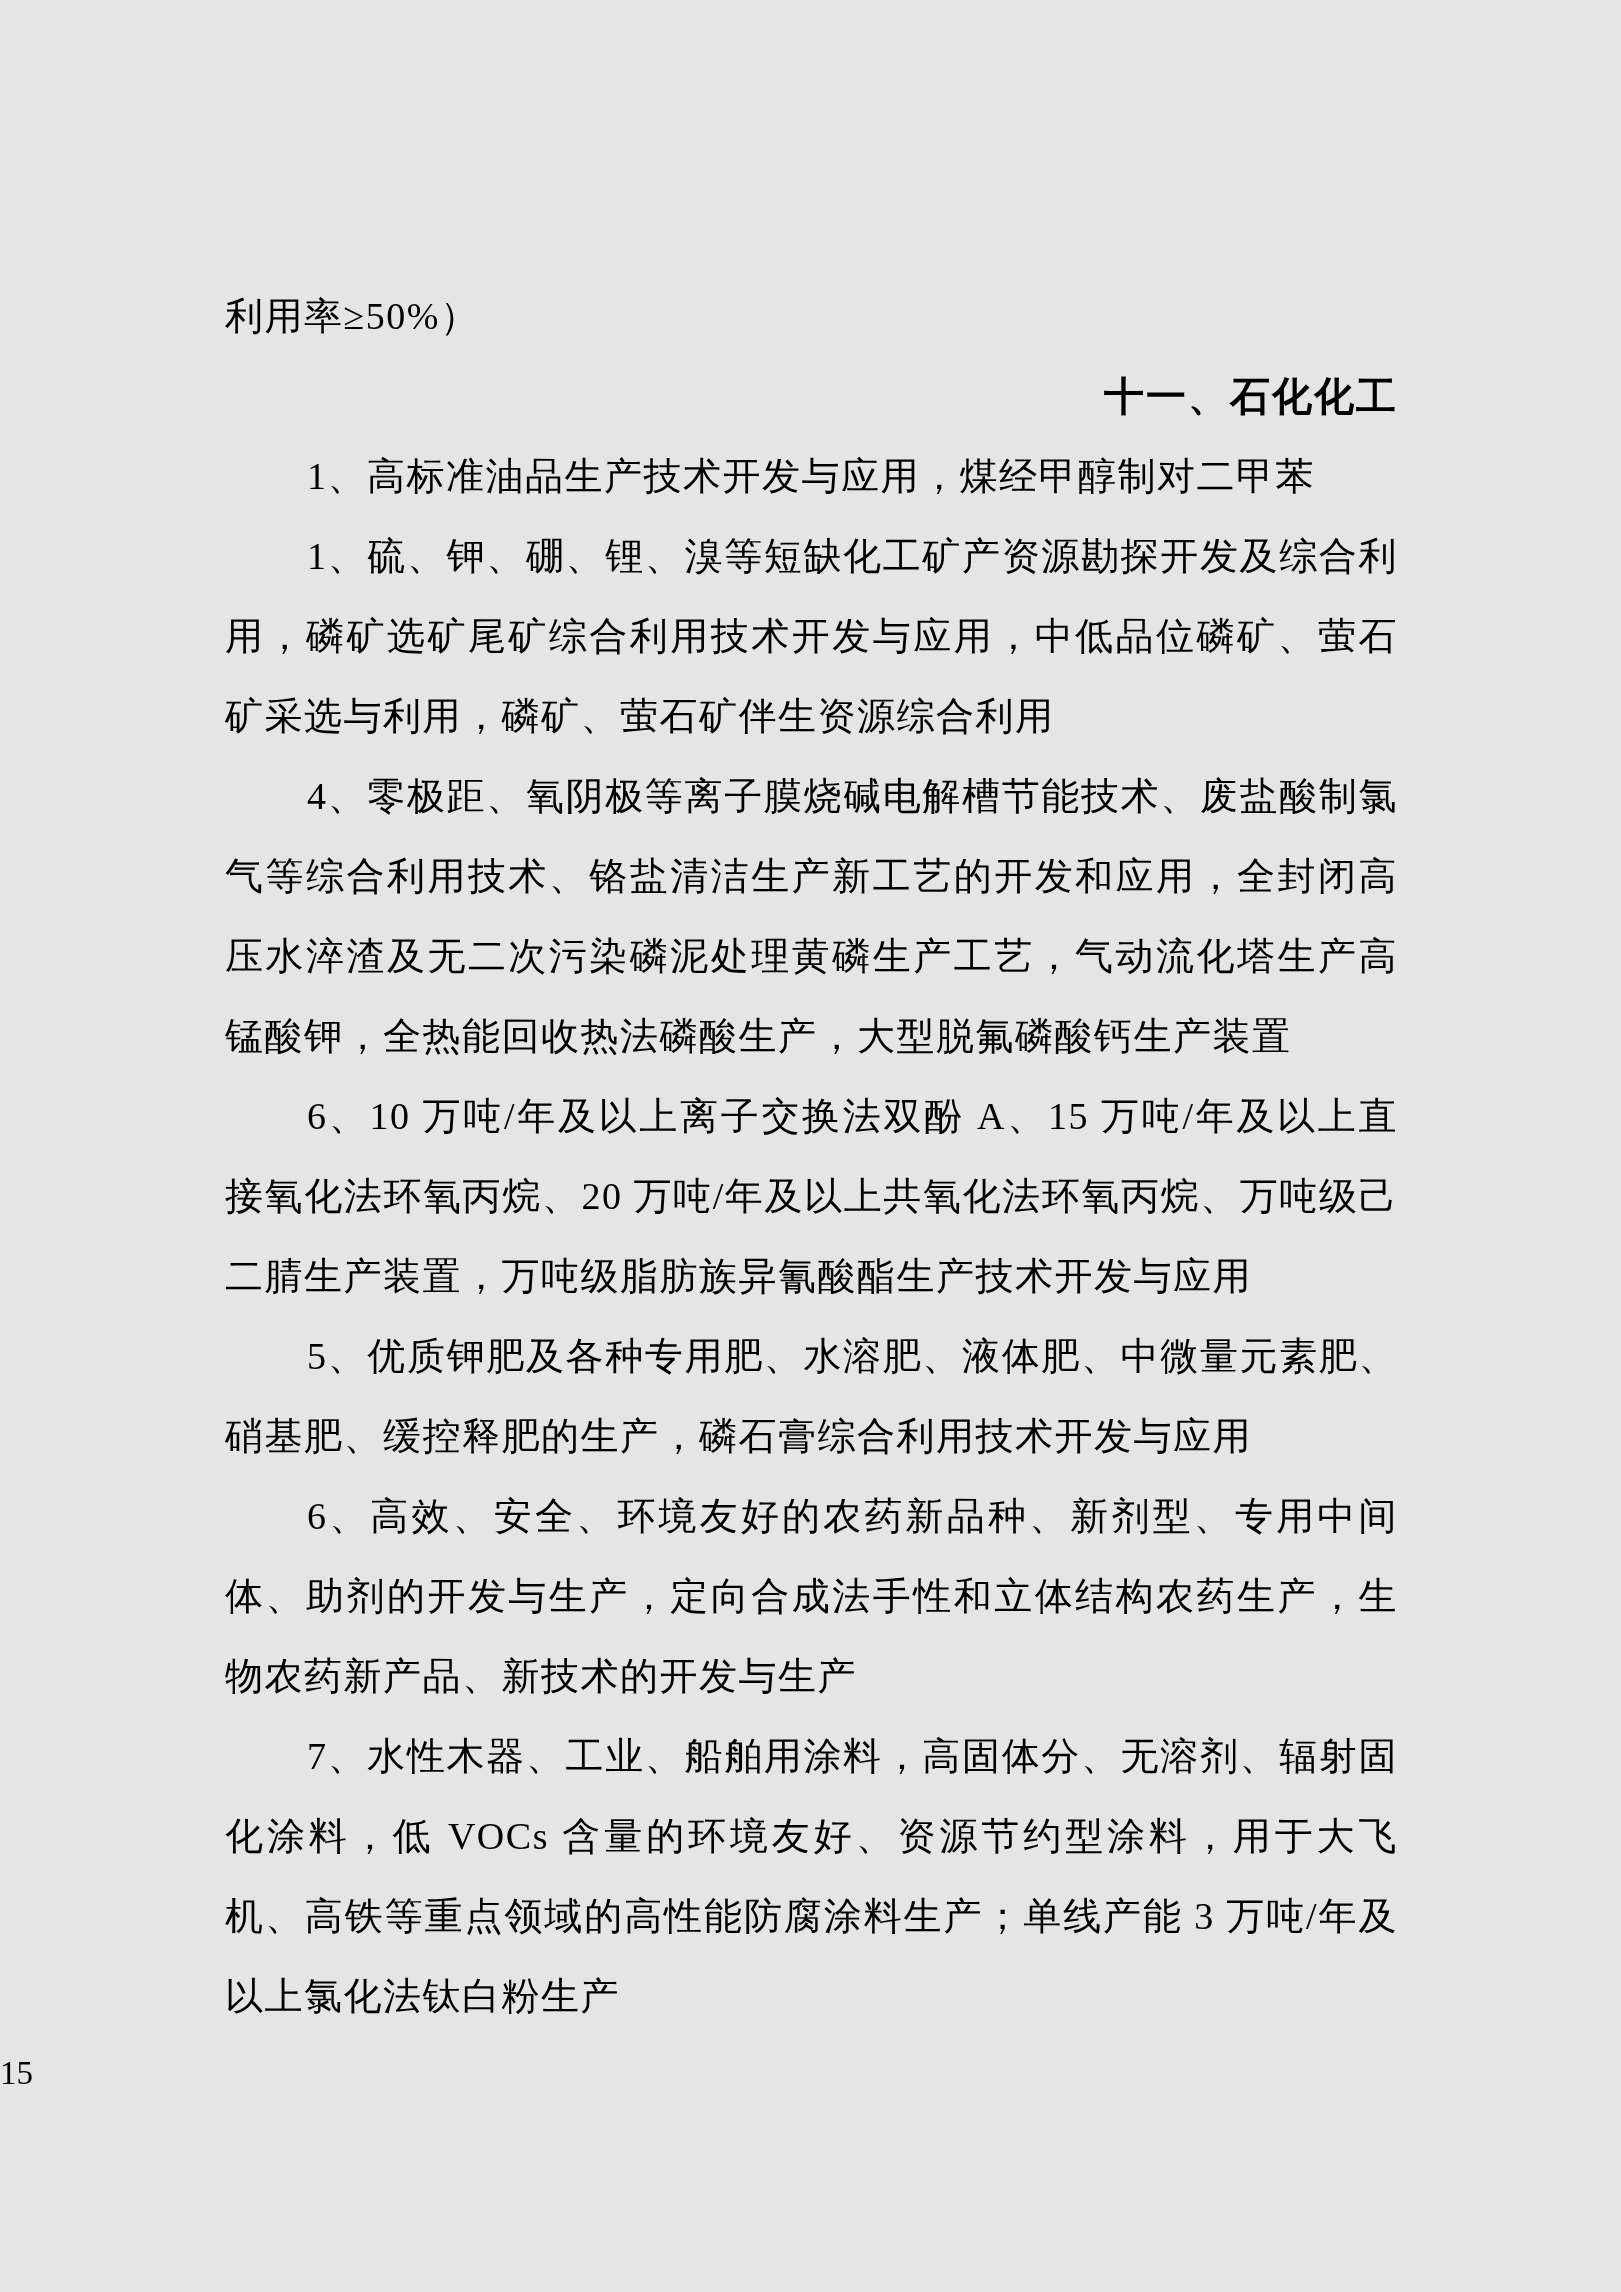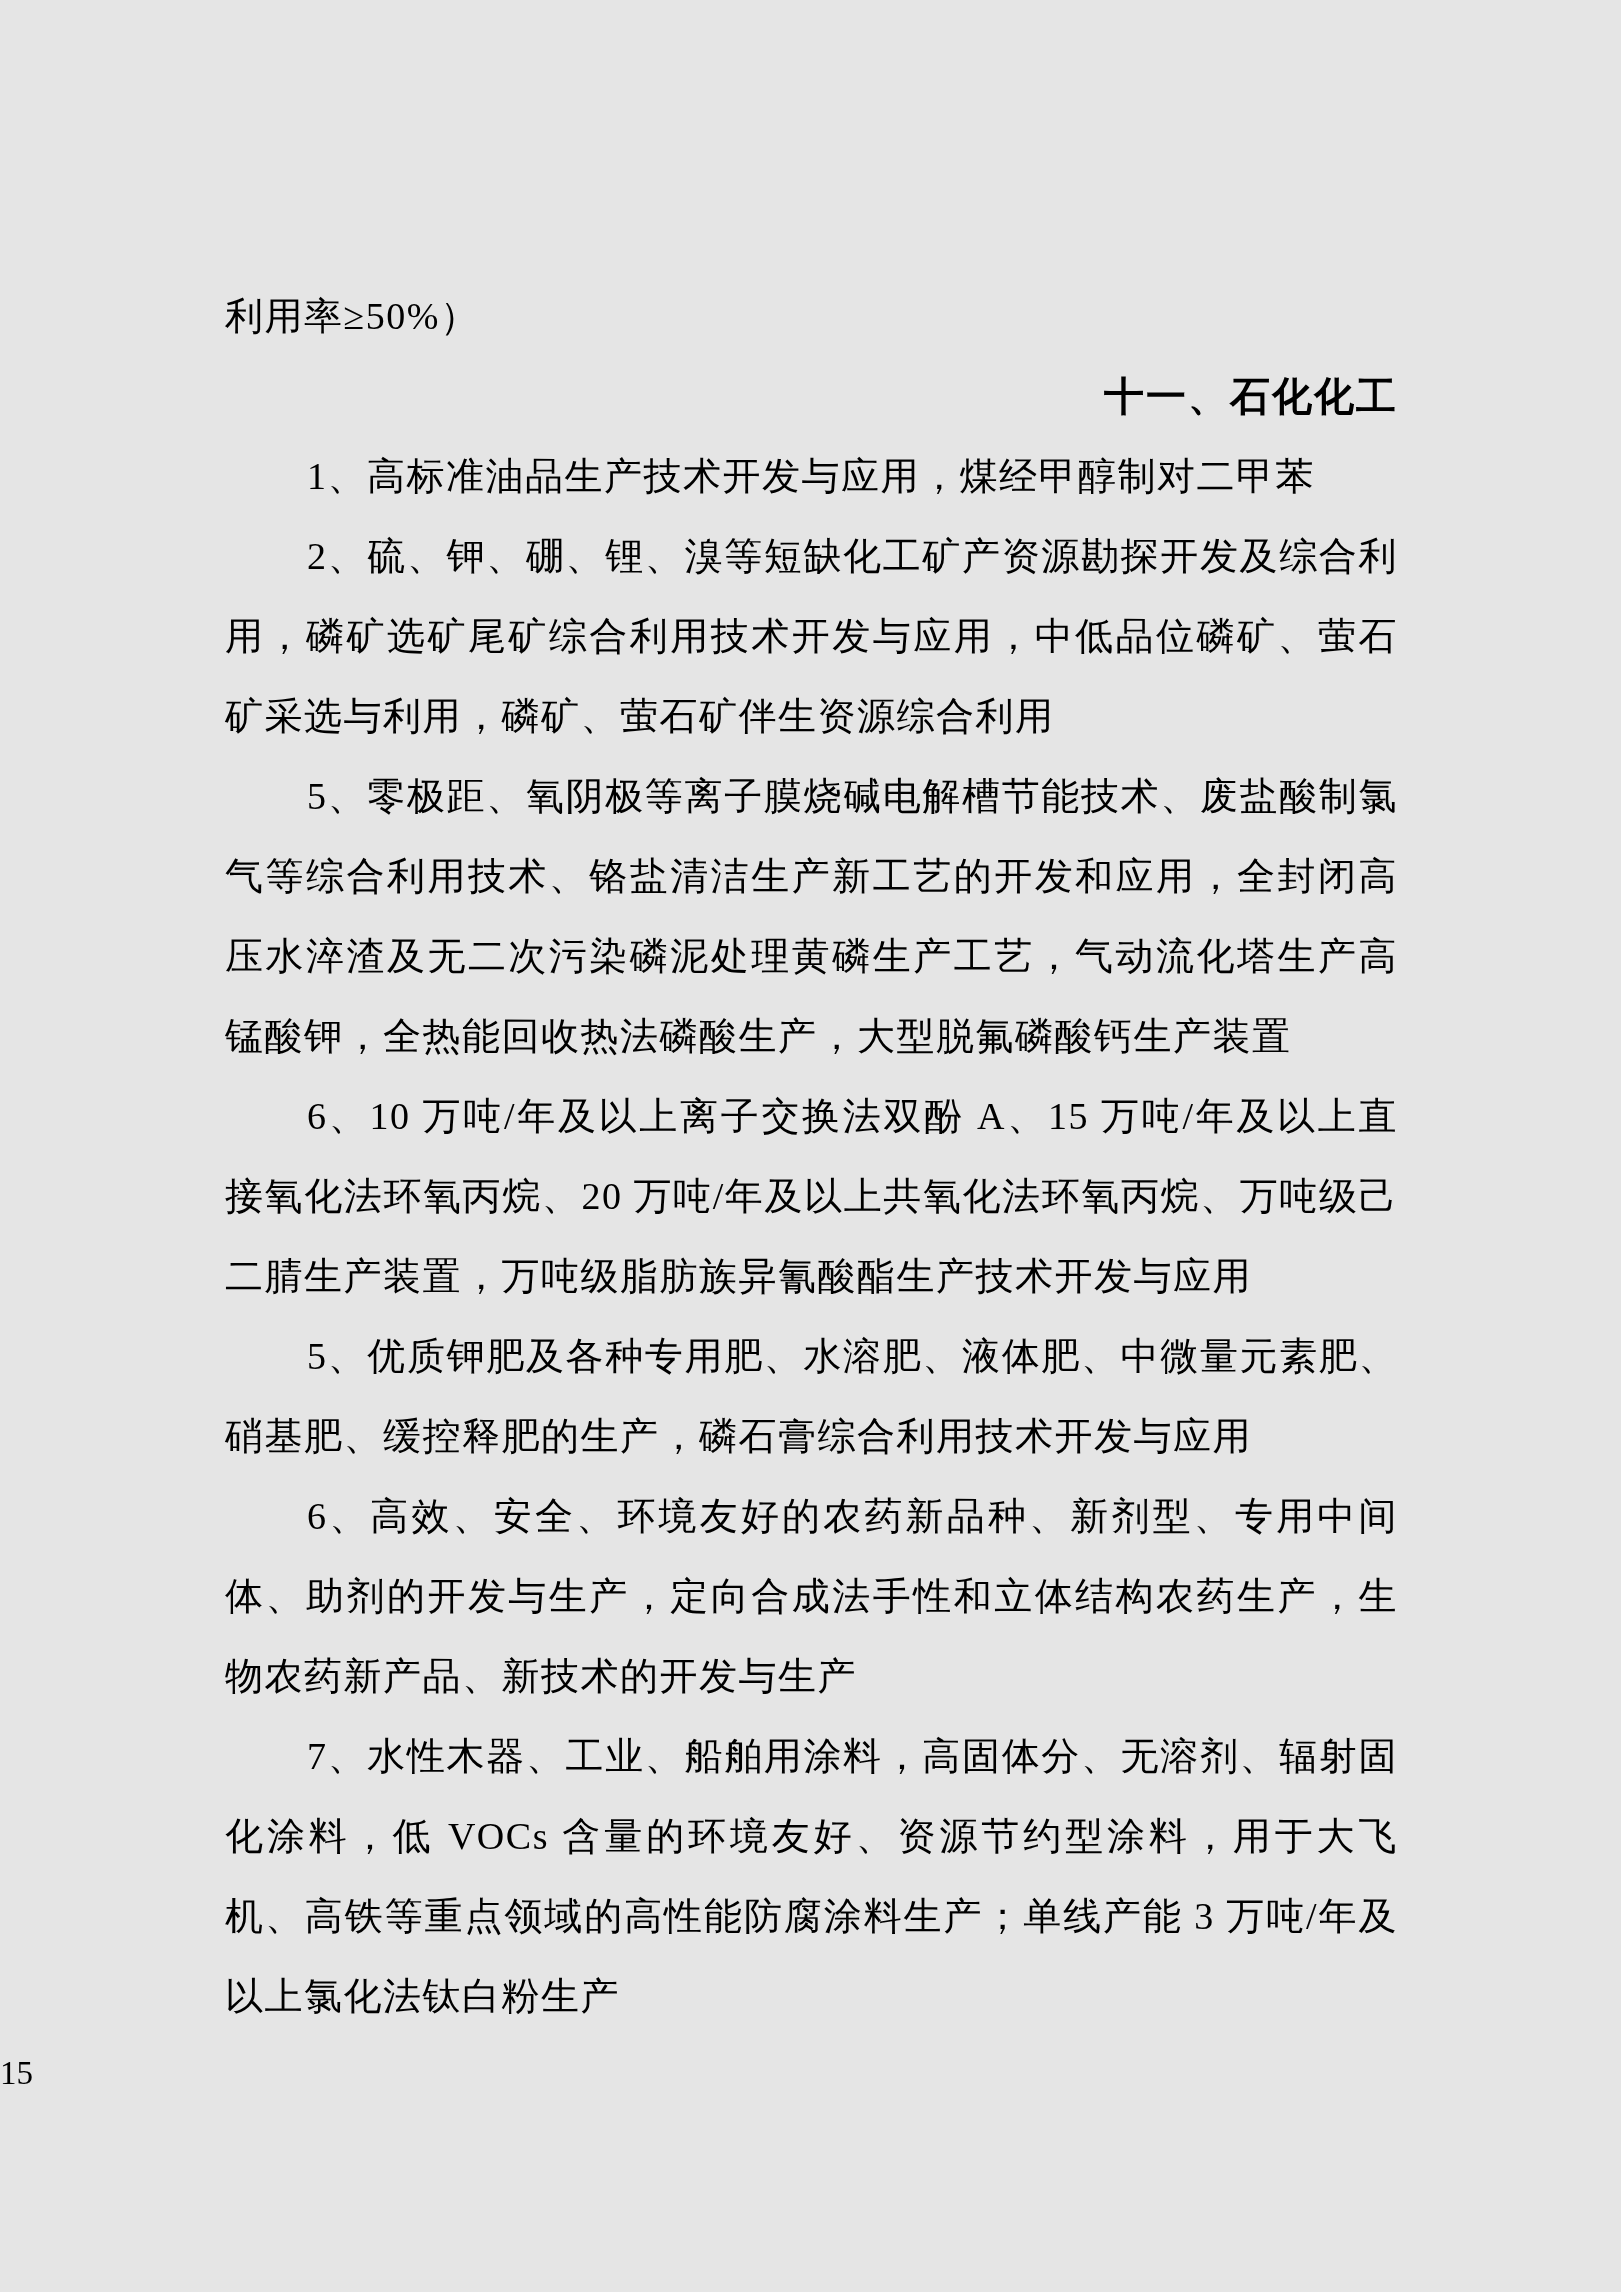--- a/index.html
+++ b/index.html
@@ -62,22 +62,22 @@
   }
 </style>
 </head>
 <body>
 
 <div class="page">
   <div class="body-text">
     <p class="continuation-line">利用率≥50%）</p>
     <h2 class="section-heading">十一、石化化工</h2>
     <p class="para">1、高标准油品生产技术开发与应用，煤经甲醇制对二甲苯</p>
-    <p class="para">2、硫、钾、硼、锂、溴等短缺化工矿产资源勘探开发及综合利用，磷矿选矿尾矿综合利用技术开发与应用，中低品位磷矿、萤石矿采选与利用，磷矿、萤石矿伴生资源综合利用</p>
-    <p class="para">5、零极距、氧阴极等离子膜烧碱电解槽节能技术、废盐酸制氯气等综合利用技术、铬盐清洁生产新工艺的开发和应用，全封闭高压水淬渣及无二次污染磷泥处理黄磷生产工艺，气动流化塔生产高锰酸钾，全热能回收热法磷酸生产，大型脱氟磷酸钙生产装置</p>
+    <p class="para">1、硫、钾、硼、锂、溴等短缺化工矿产资源勘探开发及综合利用，磷矿选矿尾矿综合利用技术开发与应用，中低品位磷矿、萤石矿采选与利用，磷矿、萤石矿伴生资源综合利用</p>
+    <p class="para">4、零极距、氧阴极等离子膜烧碱电解槽节能技术、废盐酸制氯气等综合利用技术、铬盐清洁生产新工艺的开发和应用，全封闭高压水淬渣及无二次污染磷泥处理黄磷生产工艺，气动流化塔生产高锰酸钾，全热能回收热法磷酸生产，大型脱氟磷酸钙生产装置</p>
     <p class="para">6、10 万吨/年及以上离子交换法双酚 A、15 万吨/年及以上直接氧化法环氧丙烷、20 万吨/年及以上共氧化法环氧丙烷、万吨级己二腈生产装置，万吨级脂肪族异氰酸酯生产技术开发与应用</p>
     <p class="para">5、优质钾肥及各种专用肥、水溶肥、液体肥、中微量元素肥、硝基肥、缓控释肥的生产，磷石膏综合利用技术开发与应用</p>
     <p class="para">6、高效、安全、环境友好的农药新品种、新剂型、专用中间体、助剂的开发与生产，定向合成法手性和立体结构农药生产，生物农药新产品、新技术的开发与生产</p>
     <p class="para">7、水性木器、工业、船舶用涂料，高固体分、无溶剂、辐射固化涂料，低 VOCs 含量的环境友好、资源节约型涂料，用于大飞机、高铁等重点领域的高性能防腐涂料生产；单线产能 3 万吨/年及以上氯化法钛白粉生产</p>
   </div>
   <div class="page-number">15</div>
 </div>
 
 
 </body></html>

